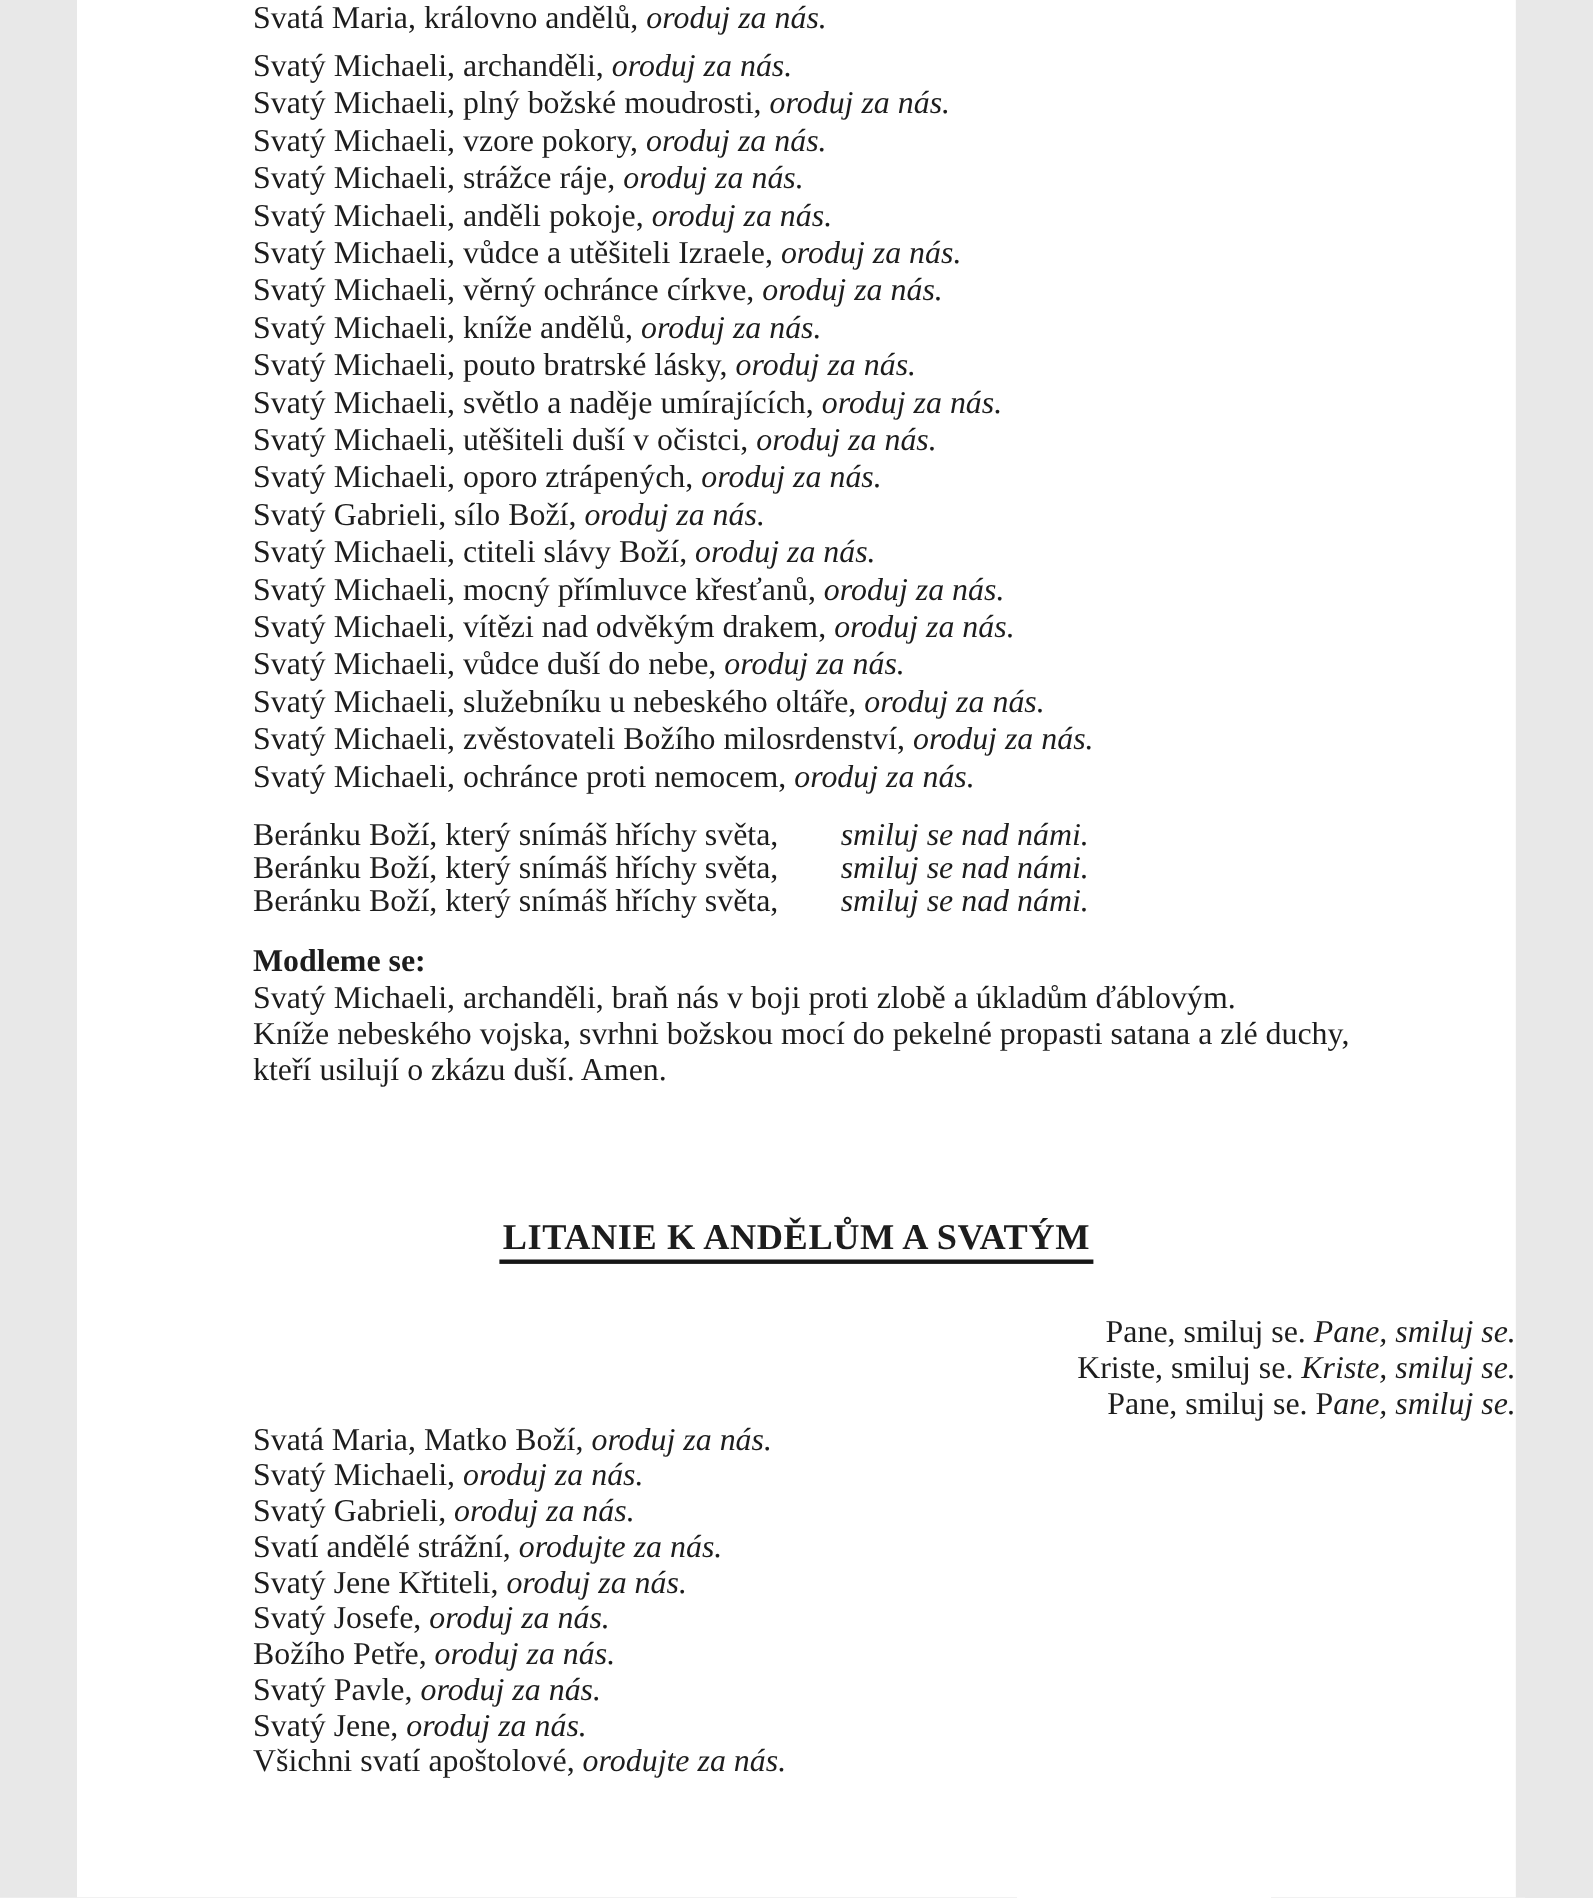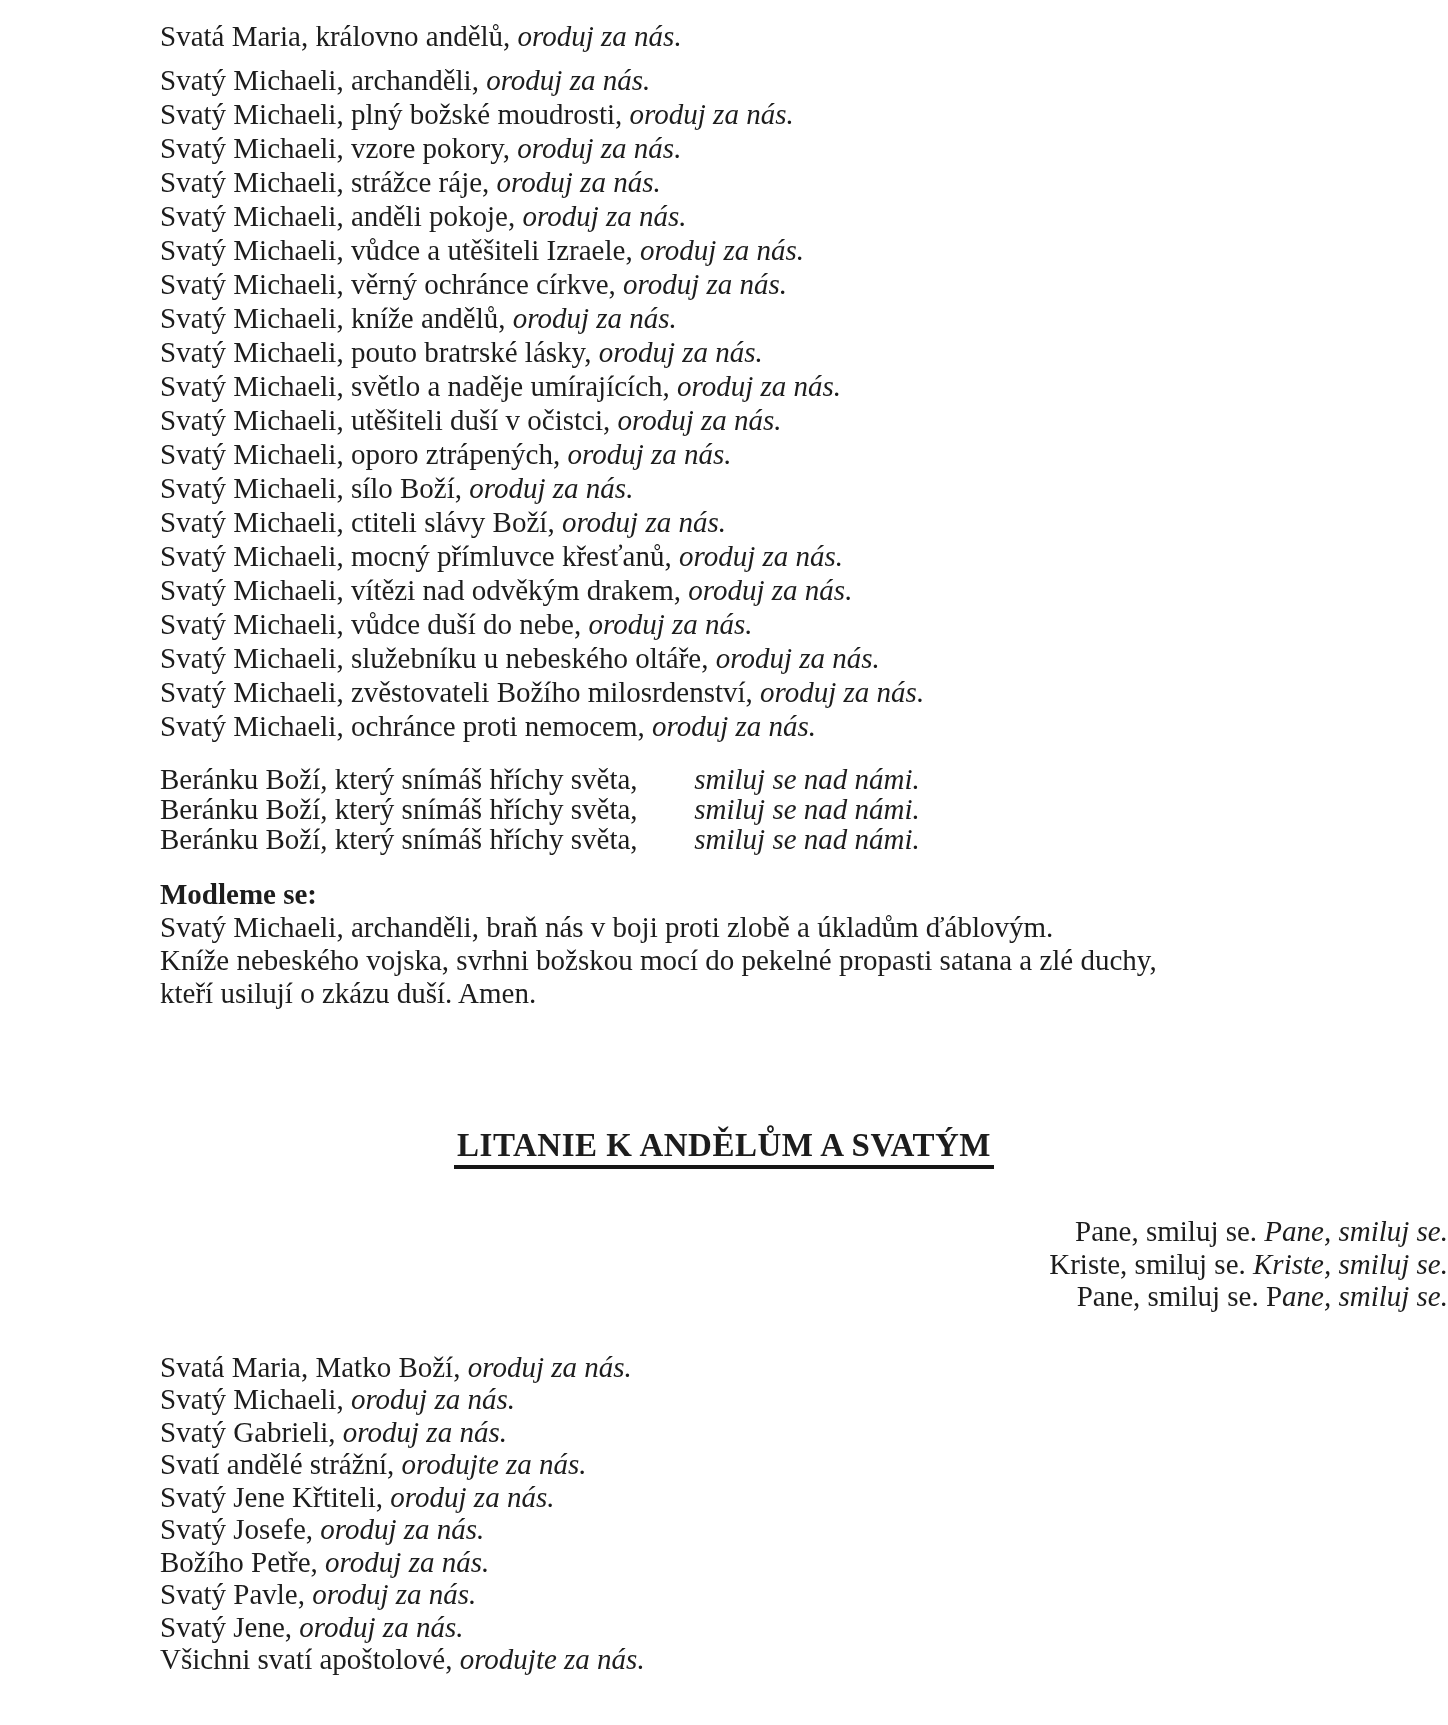--- a/index.html
+++ b/index.html
@@ -1,26 +1,25 @@
 <!DOCTYPE html>
 <html><head>
 <meta charset="utf-8">
 <style>
   html,body{margin:0;padding:0;background:#e8e8e8;}
   .page{
     position:relative;
-    width:1448px;
+    width:1308px;
     height:1725px;
     margin:0 auto;
     background:#ffffff;
     color:#1d1d1d;
     font-family:"Liberation Serif", serif;
     font-size:29px;
     box-sizing:border-box;
-    padding-top:20px;
     overflow:hidden;
   }
   .block{margin-left:160px;}
   .line{white-space:nowrap;}
   .resp{font-style:italic;}
   #intro-block{line-height:33px;}
   #michael-block{margin-top:10px;line-height:34px;}
   #agnus-block{margin-top:21px;line-height:30px;}
   #agnus-block .lead{display:inline-block;width:527px;}
   #oration-block{margin-top:24px;line-height:33px;}
@@ -28,21 +27,21 @@
   #title-row{margin-top:116px;text-align:center;line-height:38px;text-decoration:underline;}
   #title-text{
     display:inline-block;
     font-size:33px;
     font-weight:bold;
     letter-spacing:0.5px;
     border-bottom:4px solid #161616;
     padding:0 3px 1px 3px;
   }
   #kyrie-block{margin-top:46px;line-height:32.5px;text-align:right;}
-  #saints-block{margin-top:38px;line-height:32.5px;}
+  #saints-block{line-height:32.5px;}
 </style>
 </head>
 <body>
 
 <div class="page">
 
   <div id="intro-block" class="block">
     <div class="line"><span class="lead">Svatá Maria, královno andělů,</span><span> </span><span class="resp">oroduj za nás.</span></div>
   </div>
 
@@ -52,21 +51,21 @@
       <div class="line"><span class="lead">Svatý Michaeli, vzore pokory,</span> <span class="resp">oroduj za nás.</span></div>
       <div class="line"><span class="lead">Svatý Michaeli, strážce ráje,</span> <span class="resp">oroduj za nás.</span></div>
       <div class="line"><span class="lead">Svatý Michaeli, anděli pokoje,</span> <span class="resp">oroduj za nás.</span></div>
       <div class="line"><span class="lead">Svatý Michaeli, vůdce a utěšiteli Izraele,</span> <span class="resp">oroduj za nás.</span></div>
       <div class="line"><span class="lead">Svatý Michaeli, věrný ochránce církve,</span> <span class="resp">oroduj za nás.</span></div>
       <div class="line"><span class="lead">Svatý Michaeli, kníže andělů,</span> <span class="resp">oroduj za nás.</span></div>
       <div class="line"><span class="lead">Svatý Michaeli, pouto bratrské lásky,</span> <span class="resp">oroduj za nás.</span></div>
       <div class="line"><span class="lead">Svatý Michaeli, světlo a naděje umírajících,</span> <span class="resp">oroduj za nás.</span></div>
       <div class="line"><span class="lead">Svatý Michaeli, utěšiteli duší v očistci,</span> <span class="resp">oroduj za nás.</span></div>
       <div class="line"><span class="lead">Svatý Michaeli, oporo ztrápených,</span> <span class="resp">oroduj za nás.</span></div>
-      <div class="line"><span class="lead">Svatý Michaeli, sílo Boží,</span> <span class="resp">oroduj za nás.</span></div>
+      <div class="line"><span class="lead">Svatý Gabrieli, sílo Boží,</span> <span class="resp">oroduj za nás.</span></div>
       <div class="line"><span class="lead">Svatý Michaeli, ctiteli slávy Boží,</span> <span class="resp">oroduj za nás.</span></div>
       <div class="line"><span class="lead">Svatý Michaeli, mocný přímluvce křesťanů,</span> <span class="resp">oroduj za nás.</span></div>
       <div class="line"><span class="lead">Svatý Michaeli, vítězi nad odvěkým drakem,</span> <span class="resp">oroduj za nás.</span></div>
       <div class="line"><span class="lead">Svatý Michaeli, vůdce duší do nebe,</span> <span class="resp">oroduj za nás.</span></div>
       <div class="line"><span class="lead">Svatý Michaeli, služebníku u nebeského oltáře,</span> <span class="resp">oroduj za nás.</span></div>
       <div class="line"><span class="lead">Svatý Michaeli, zvěstovateli Božího milosrdenství,</span> <span class="resp">oroduj za nás.</span></div>
       <div class="line"><span class="lead">Svatý Michaeli, ochránce proti nemocem,</span> <span class="resp">oroduj za nás.</span></div>
     </div>
 
   <div id="agnus-block" class="block">

